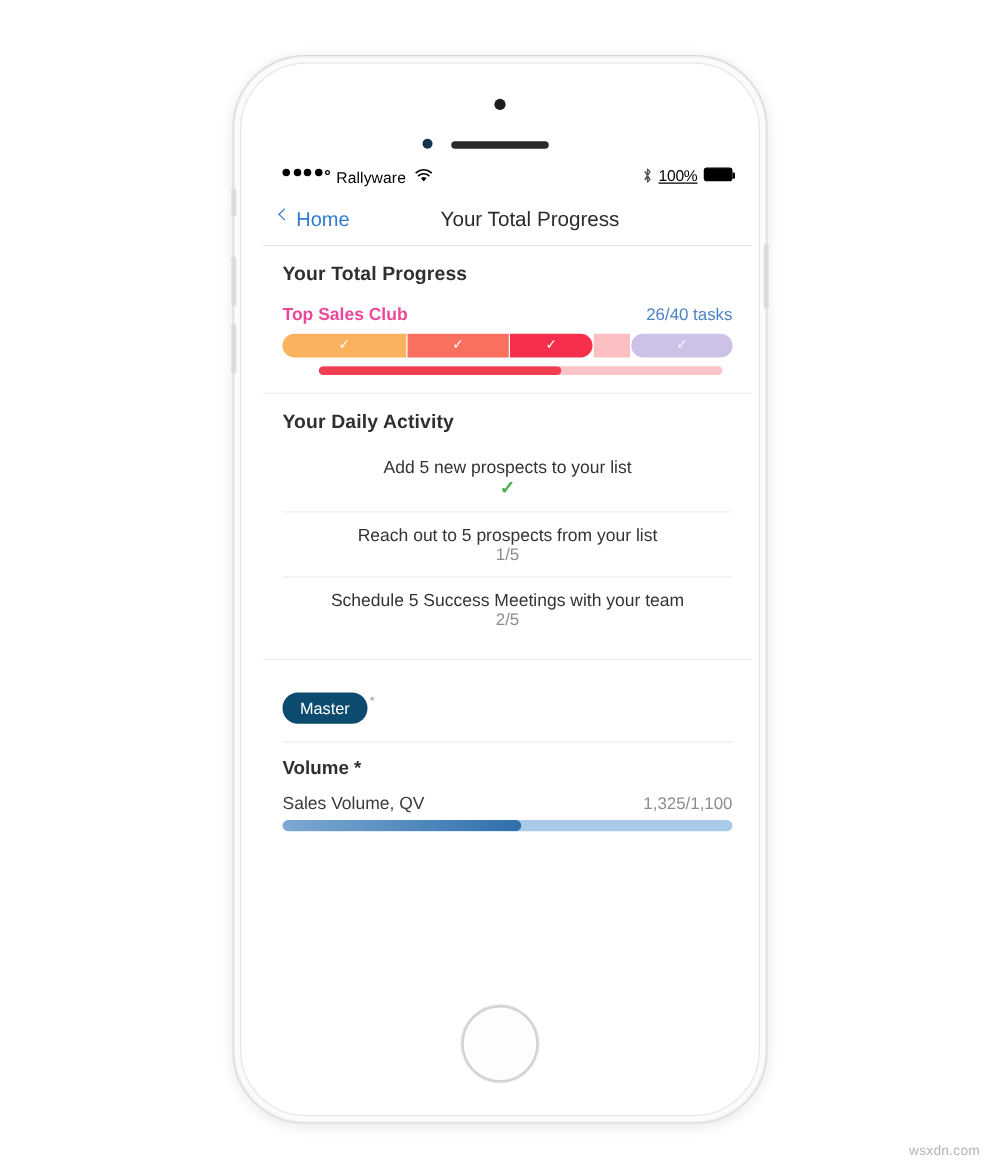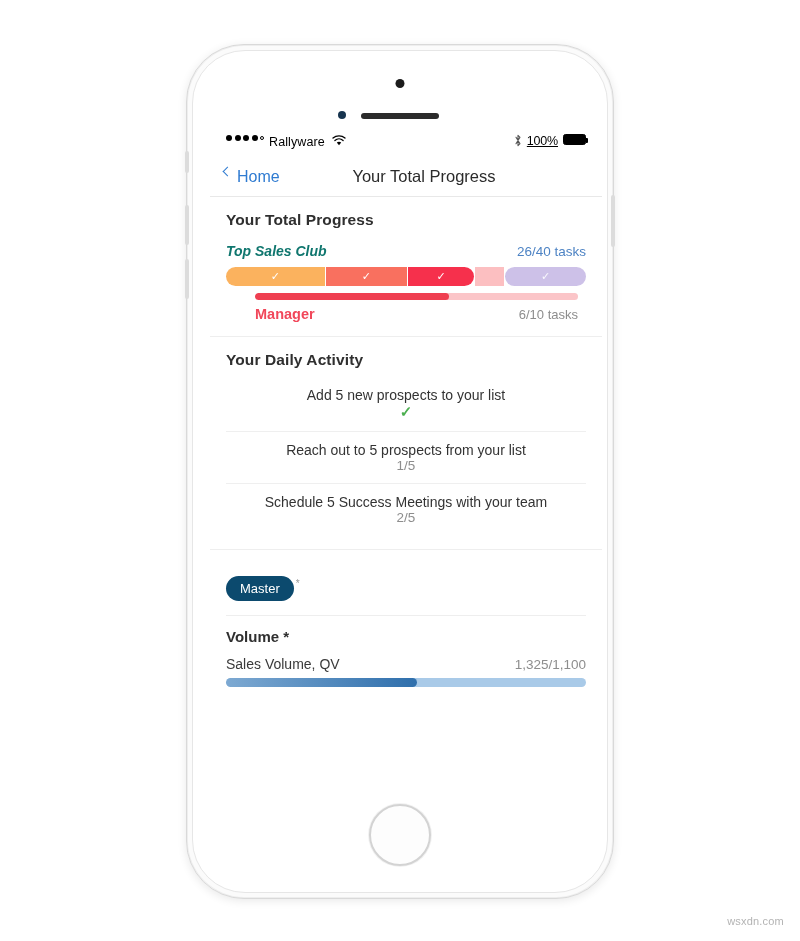--- a/index.html
+++ b/index.html
@@ -146,21 +146,21 @@
   .section-title {
     font-size: 15.5px; font-weight: bold; color: #2f2f2f;
     letter-spacing: .1px;
   }
 
   
   .club-row {
     display: flex; align-items: baseline; justify-content: space-between;
     margin-top: 14px;
   }
-  .club-name { font-size: 14px; font-weight: bold; color: #0f766e; font-style: italic; }
+  .club-name { font-size: 14px; font-weight: bold; color: #ec4899; }
   .club-tasks { font-size: 13.5px; color: #4d83c4; }
 
   #segmented-bar {
     margin-top: 8px;
     height: 19px;
     display: flex;
     gap: 1px;
     position: relative;
   }
   .seg {
@@ -326,24 +326,20 @@
               <div class="seg lav" style="width: 22.5%; background: rgb(205, 193, 232); border-radius: 9.5px;">
                 <span class="seg-check">✓</span>
               </div>
             </div>
 
           <div id="manager-bar-wrap">
             <div id="manager-track">
               <div id="manager-fill" style="width: 60%;"></div>
             </div>
           </div>
-          <div class="manager-row">
-            <span id="manager-label">Manager</span>
-            <span id="manager-tasks">6/10 tasks</span>
-          </div>
         </div>
 
         <div class="section">
           <div class="section-title">Your Daily Activity</div>
           <div class="activity-list" id="activity-list">
               <div class="activity-row">
                 <span>Add 5 new prospects to your list</span>
                 <span class="activity-check">✓</span>
               </div>
               <div class="activity-row">

